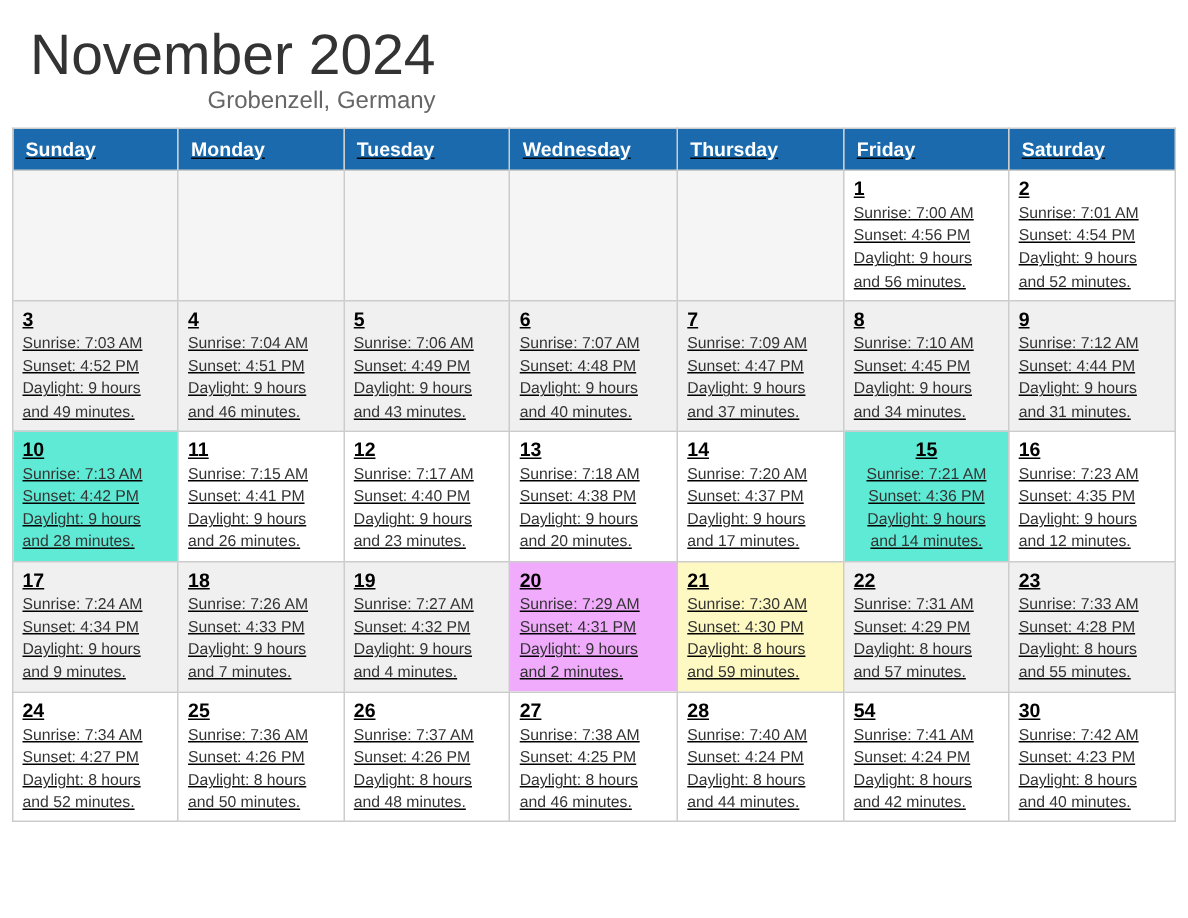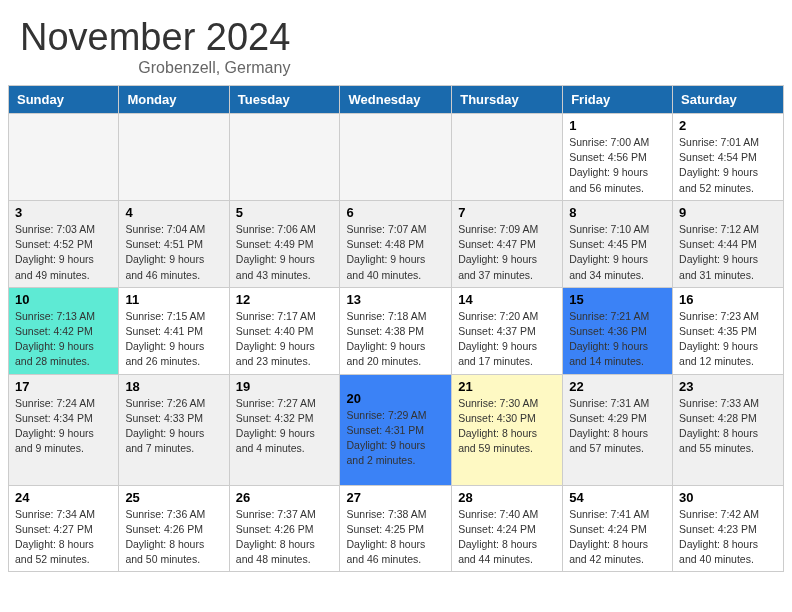--- a/index.html
+++ b/index.html
@@ -23,21 +23,21 @@
 <div>
 
   <div class="header">
     <div class="title-section">
       <div style="font-size:38px;font-weight:300;color:#333;">November 2024</div>
       <div style="font-size:16px;color:#666;text-align:right;">Grobenzell, Germany</div>
     </div>
   </div>
 
   <div class="calendar-wrapper">
-    <table style="width:100%;border-collapse:collapse;">
+    <table style="width:100%;border-collapse:collapse;text-decoration:underline;">
       <thead>
         <tr>
           <th class="day-header">Sunday</th>
           <th class="day-header">Monday</th>
           <th class="day-header">Tuesday</th>
           <th class="day-header">Wednesday</th>
           <th class="day-header">Thursday</th>
           <th class="day-header">Friday</th>
           <th class="day-header">Saturday</th>
         </tr>
@@ -130,21 +130,21 @@
               <div style="line-height: 1.45; color: rgb(51, 51, 51); white-space: pre-line;">Sunrise: 7:18 AM
 Sunset: 4:38 PM
 Daylight: 9 hours and 20 minutes.</div>
             </td>
             <td style="vertical-align: top; padding: 4px 6px; border: 1px solid rgb(204, 204, 204); font-size: 10.5px; height: 84px; width: 113px; background: rgb(255, 255, 255);">
               <span style="font-size: 13px; font-weight: bold; display: block; margin-bottom: 2px;">14</span>
               <div style="line-height: 1.45; color: rgb(51, 51, 51); white-space: pre-line;">Sunrise: 7:20 AM
 Sunset: 4:37 PM
 Daylight: 9 hours and 17 minutes.</div>
             </td>
-            <td style="vertical-align: top; padding: 4px 6px; border: 1px solid rgb(204, 204, 204); font-size: 10.5px; height: 84px; width: 113px; background: #3b82f6;">
+            <td style="vertical-align: top; padding: 4px 6px; border: 1px solid rgb(204, 204, 204); font-size: 10.5px; height: 84px; width: 113px; background: #5eead4; text-align: center;">
               <span style="font-size: 13px; font-weight: bold; display: block; margin-bottom: 2px;">15</span>
               <div style="line-height: 1.45; color: rgb(51, 51, 51); white-space: pre-line;">Sunrise: 7:21 AM
 Sunset: 4:36 PM
 Daylight: 9 hours and 14 minutes.</div>
             </td>
             <td style="vertical-align: top; padding: 4px 6px; border: 1px solid rgb(204, 204, 204); font-size: 10.5px; height: 84px; width: 113px; background: rgb(255, 255, 255);">
               <span style="font-size: 13px; font-weight: bold; display: block; margin-bottom: 2px;">16</span>
               <div style="line-height: 1.45; color: rgb(51, 51, 51); white-space: pre-line;">Sunrise: 7:23 AM
 Sunset: 4:35 PM
 Daylight: 9 hours and 12 minutes.</div>
@@ -162,21 +162,21 @@
               <div style="line-height: 1.45; color: rgb(51, 51, 51); white-space: pre-line;">Sunrise: 7:26 AM
 Sunset: 4:33 PM
 Daylight: 9 hours and 7 minutes.</div>
             </td>
             <td style="vertical-align: top; padding: 4px 6px; border: 1px solid rgb(204, 204, 204); font-size: 10.5px; height: 84px; width: 113px; background: rgb(240, 240, 240);">
               <span style="font-size: 13px; font-weight: bold; display: block; margin-bottom: 2px;">19</span>
               <div style="line-height: 1.45; color: rgb(51, 51, 51); white-space: pre-line;">Sunrise: 7:27 AM
 Sunset: 4:32 PM
 Daylight: 9 hours and 4 minutes.</div>
             </td>
-            <td style="vertical-align: top; padding: 16px 6px; border: 1px solid rgb(204, 204, 204); font-size: 10.5px; height: 84px; width: 113px; background: #3b82f6;">
+            <td style="vertical-align: top; padding: 4px 6px; border: 1px solid rgb(204, 204, 204); font-size: 10.5px; height: 84px; width: 113px; background: #f0abfc;">
               <span style="font-size: 13px; font-weight: bold; display: block; margin-bottom: 2px;">20</span>
               <div style="line-height: 1.45; color: rgb(51, 51, 51); white-space: pre-line;">Sunrise: 7:29 AM
 Sunset: 4:31 PM
 Daylight: 9 hours and 2 minutes.</div>
             </td>
             <td style="vertical-align: top; padding: 4px 6px; border: 1px solid rgb(204, 204, 204); font-size: 10.5px; height: 84px; width: 113px; background: #fef9c3;">
               <span style="font-size: 13px; font-weight: bold; display: block; margin-bottom: 2px;">21</span>
               <div style="line-height: 1.45; color: rgb(51, 51, 51); white-space: pre-line;">Sunrise: 7:30 AM
 Sunset: 4:30 PM
 Daylight: 8 hours and 59 minutes.</div>

